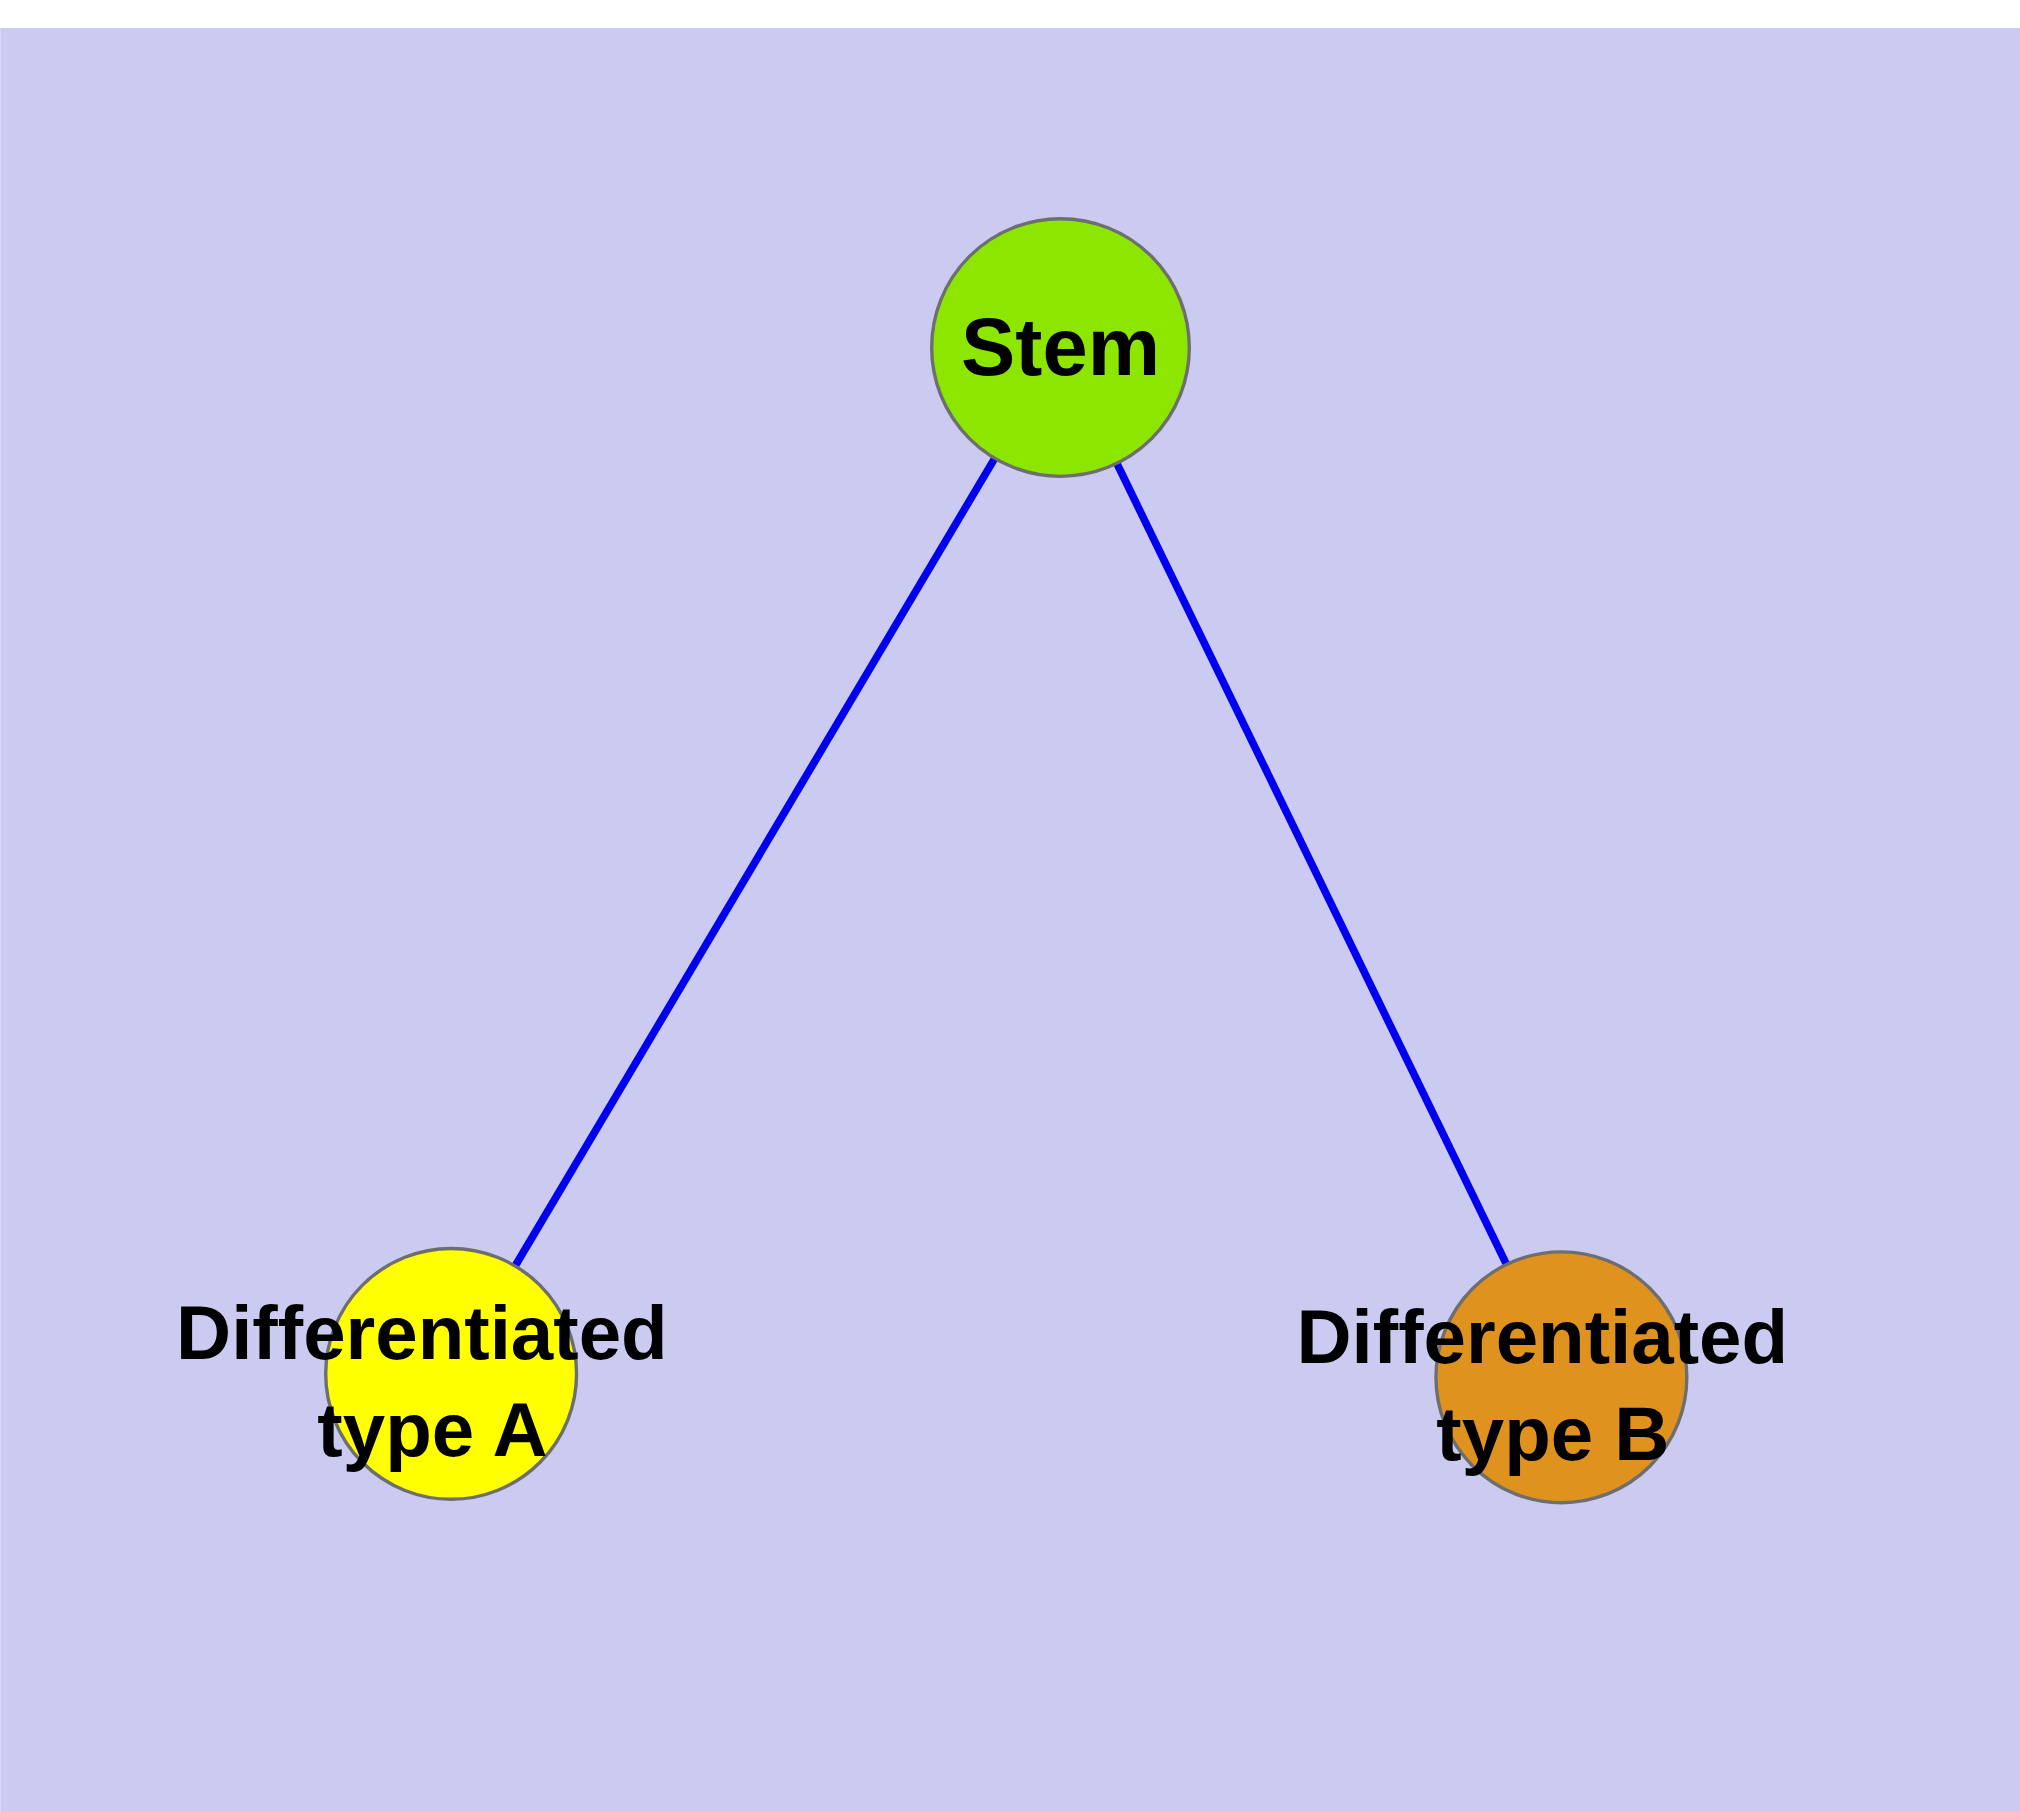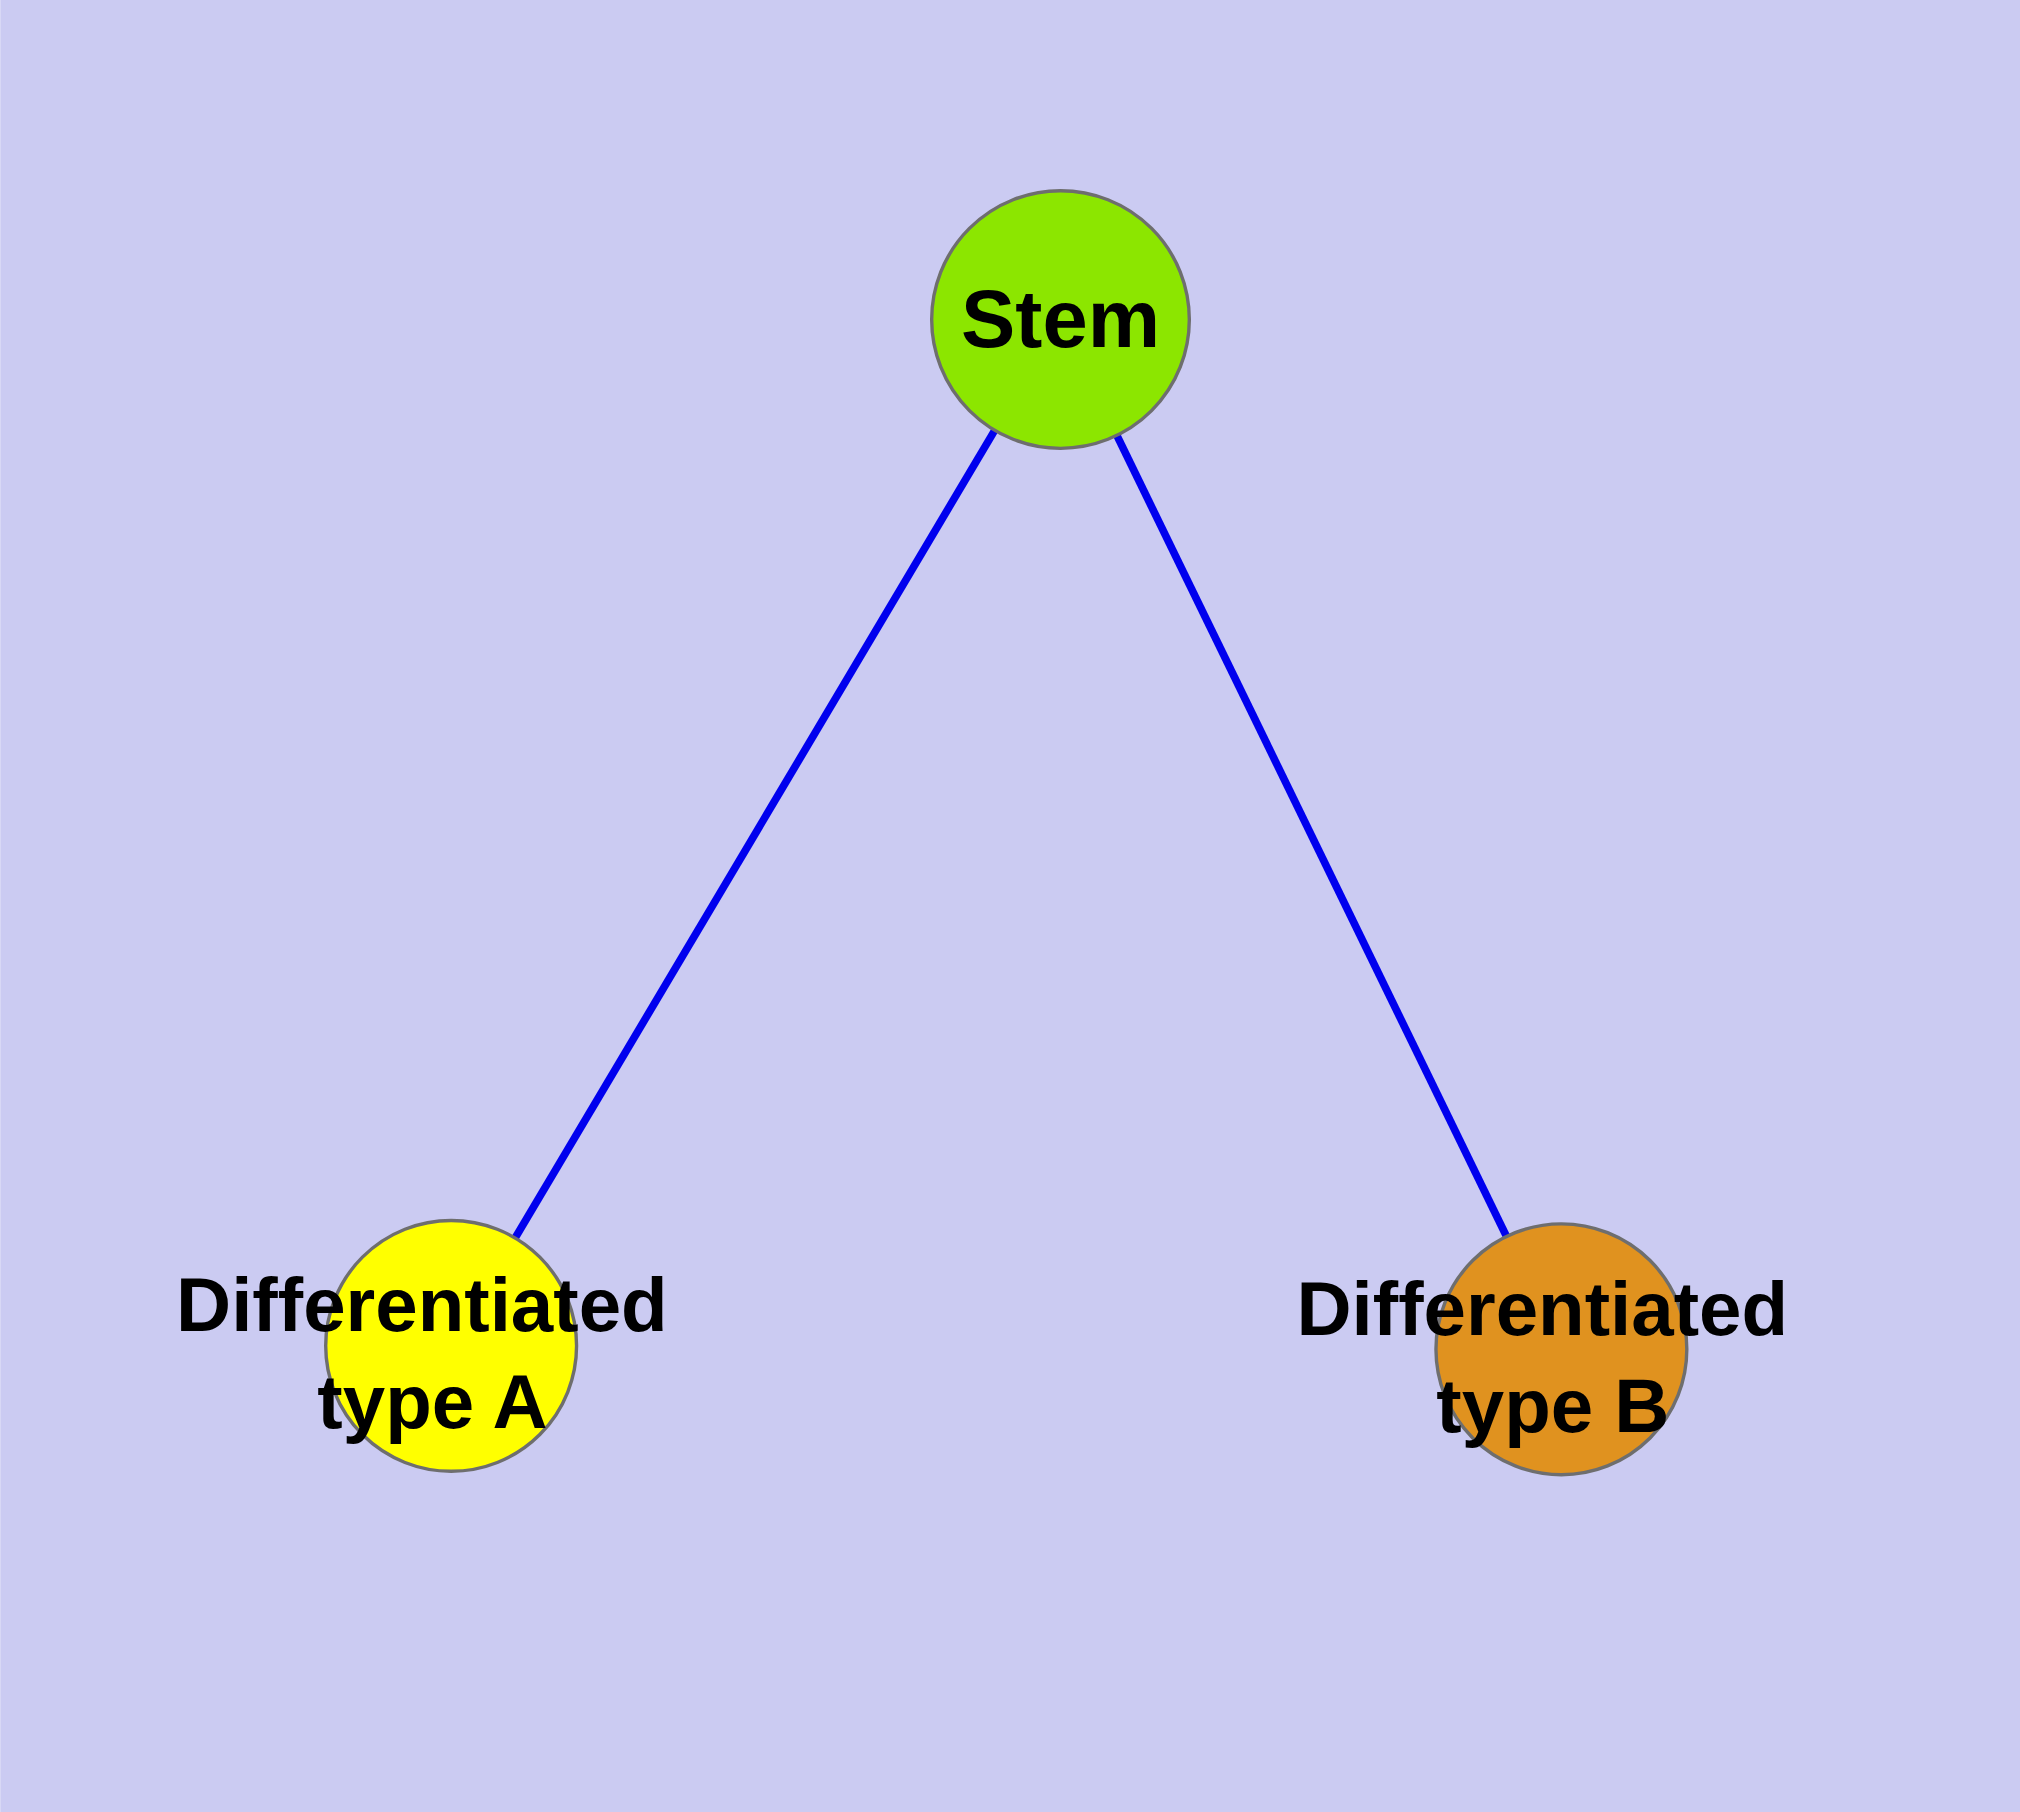--- a/index.html
+++ b/index.html
@@ -7,20 +7,21 @@
     padding: 0;
     width: 2021px;
     height: 1812px;
     overflow: hidden;
     font-family: "Liberation Sans", sans-serif;
   }
   .canvas-wrap {
     position: relative;
     width: 2021px;
     height: 1616px;
+    margin-top: 28px;
   }
   svg {
     display: block;
     width: 2021px;
     height: 1812px;
   }
   .node-label {
     font-family: "Liberation Sans", sans-serif;
     font-weight: bold;
     fill: #000000;

